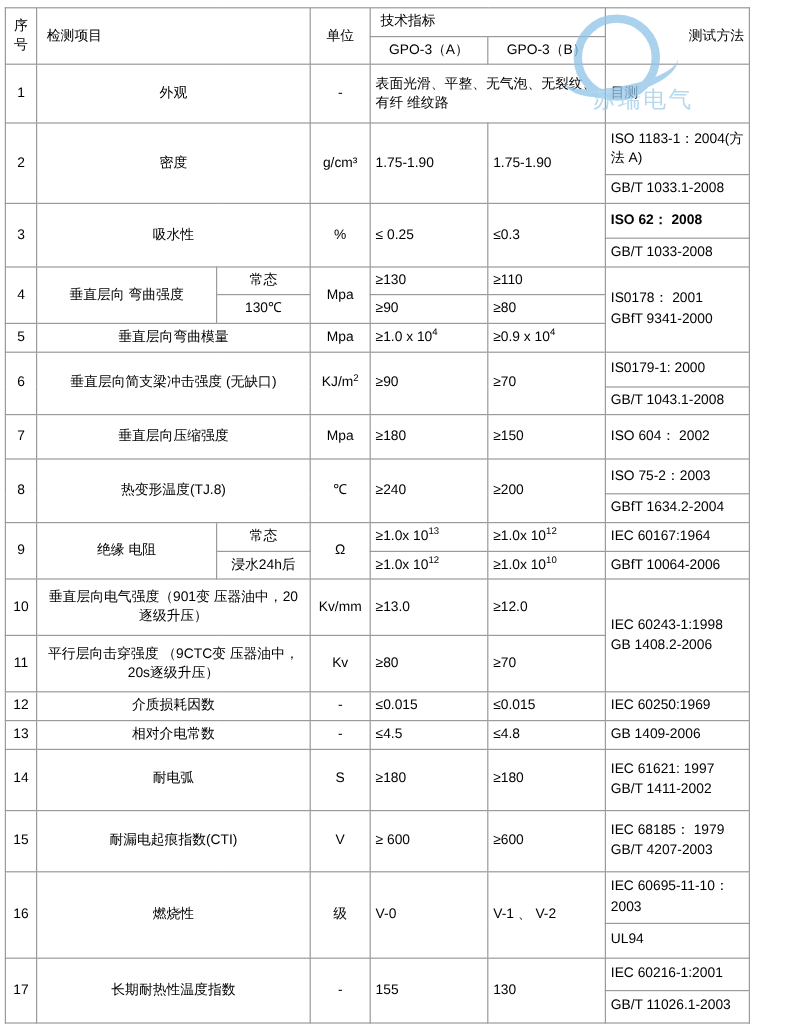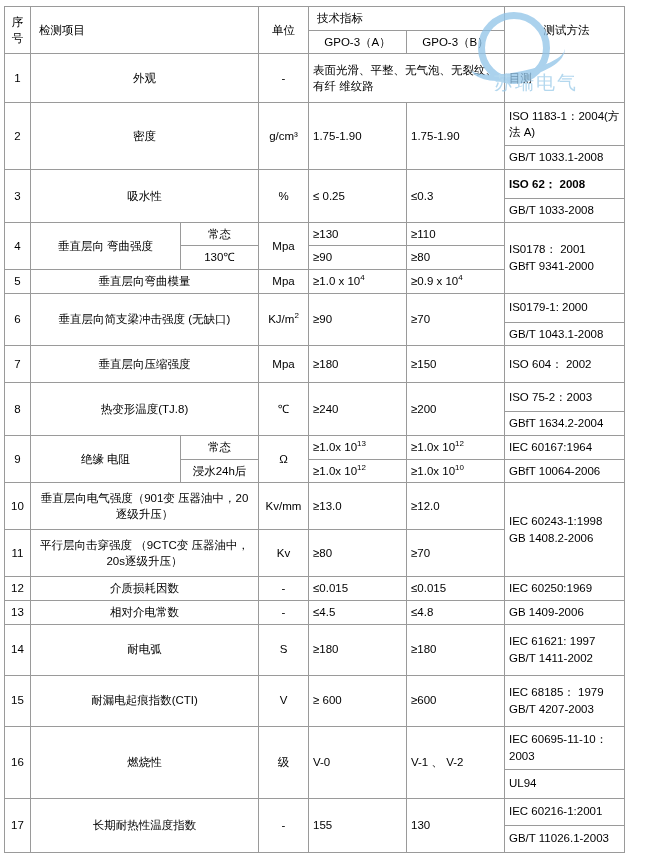--- a/index.html
+++ b/index.html
@@ -37,21 +37,21 @@
   }
   .c-idx   { width: 26px;  text-align: center; }
   .c-item  { width: 150px; text-align: center; padding-left: 8px; }
   .c-sub   { width: 78px;  text-align: center; margin-top: 40px; }
   .c-unit  { width: 50px;  text-align: center; }
   .c-a     { width: 98px;  text-align: left; padding-left: 8px; }
   .c-b     { width: 98px;  text-align: left; padding-left: 8px; }
   .c-mth   { width: 120px; text-align: left; padding-left: 8px; }
   .hdr td { text-align: center; font-size: 11.5px; }
   .hdr .c-item { text-align: left; padding-left: 8px; }
-  .hdr .c-mth { text-align: center; padding-left: 8px; }
+  .hdr .c-mth { text-align: right; padding-left: 8px; }
   .center { text-align: center; }
   sup { font-size: 8px; vertical-align: super; line-height: 0; }
   .watermark {
     position: absolute;
     right: 8px;
     top: 4px;
     width: 190px;
     height: 96px;
     pointer-events: none;
     opacity: 0.75;

